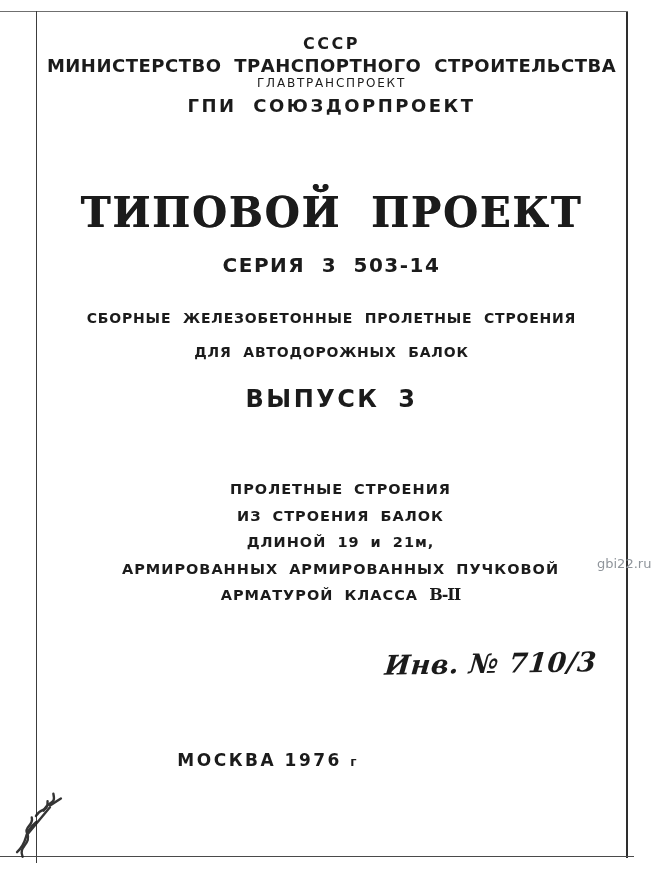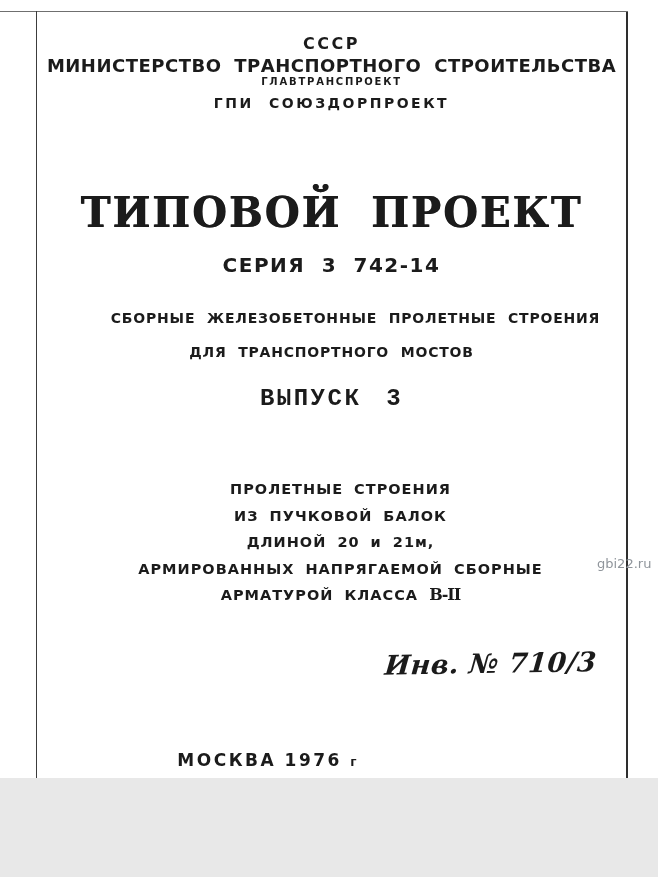--- a/index.html
+++ b/index.html
@@ -1,49 +1,49 @@
 <!DOCTYPE html>
 <html><head>
 <meta charset="utf-8">
 <style>
   html,body{margin:0;padding:0;background:#e8e8e8;}
   .page{
     position:relative;
-    width:658px;height:778px;
+    width:658px;height:877px;
     background:#ffffff;
     overflow:hidden;
     font-family:"DejaVu Sans", sans-serif;
     color:#1b1b1b;
     margin:0 auto;
   }
   
   .b-top{position:absolute;left:0;top:11px;width:628px;height:1px;background:#6f6f6f;}
   .b-left{position:absolute;left:36px;top:11px;width:1px;height:852px;background:#3c3c3c;}
   .b-right{position:absolute;left:626px;top:12px;width:2px;height:846px;background:#2e2e2e;}
   .b-bottom{position:absolute;left:0;top:856px;width:634px;height:1px;background:#4a4a4a;}
 
   .cline{position:absolute;left:36px;width:591px;text-align:center;white-space:nowrap;}
 
   .h-country{top:34px;font-size:16px;font-weight:bold;letter-spacing:2.5px;}
   .h-ministry{top:55px;font-size:18px;font-weight:bold;letter-spacing:.5px;word-spacing:6px;}
-  .h-glav{top:76px;font-size:10px;font-weight:bold;letter-spacing:1.8px;}
-  .h-gpi{top:95px;font-size:14px;font-weight:bold;letter-spacing:2.5px;word-spacing:8px;}
+  .h-glav{top:76px;font-size:12px;font-weight:normal;letter-spacing:1.8px;}
+  .h-gpi{top:95px;font-size:18px;font-weight:bold;letter-spacing:2.5px;word-spacing:8px;}
 
   .doc-title{
     top:188px;font-size:40px;
     font-family:"DejaVu Serif", serif;font-weight:bold;
     letter-spacing:2px;word-spacing:14px;
     transform:scaleY(1.06);
     text-shadow:0.6px 0 0 currentColor;
   }
   .series{top:253px;font-size:20px;font-weight:bold;letter-spacing:1.5px;word-spacing:8px;}
 
-  .subject1{top:310px;font-size:14px;font-weight:bold;letter-spacing:.8px;word-spacing:6px;padding-left:24px;}
+  .subject1{top:310px;font-size:14px;font-weight:bold;letter-spacing:.8px;word-spacing:6px;}
   .subject2{top:344px;font-size:14px;font-weight:bold;letter-spacing:.8px;word-spacing:6px;}
-  .issue{top:385px;font-size:24px;font-weight:bold;letter-spacing:2.5px;word-spacing:8px;font-family:Liberation Mono, monospace;}
+  .issue{top:385px;font-size:24px;font-weight:bold;letter-spacing:2.5px;word-spacing:8px;}
 
   .desc{position:absolute;left:45px;top:476px;width:591px;text-align:center;
         font-size:14.5px;font-weight:bold;letter-spacing:1px;word-spacing:5px;line-height:26.5px;}
   .desc .roman{font-family:"DejaVu Serif", serif;font-size:16px;letter-spacing:-1px;}
 
   .inventory{
     position:absolute;left:385px;top:648px;width:200px;
     text-align:center;white-space:nowrap;
     font-family:"DejaVu Serif", serif;font-style:italic;font-weight:bold;
     font-size:27px;letter-spacing:.5px;
@@ -68,31 +68,31 @@
   <div class="b-left"></div>
   <div class="b-right"></div>
   <div class="b-bottom"></div>
 
   <div class="cline h-country">СССР</div>
   <div class="cline h-ministry">МИНИСТЕРСТВО ТРАНСПОРТНОГО СТРОИТЕЛЬСТВА</div>
   <div class="cline h-glav">ГЛАВТРАНСПРОЕКТ</div>
   <div class="cline h-gpi">ГПИ СОЮЗДОРПРОЕКТ</div>
 
   <div class="cline doc-title">ТИПОВОЙ ПРОЕКТ</div>
-  <div class="cline series">СЕРИЯ 3 742-14</div>
+  <div class="cline series">СЕРИЯ 3 503-14</div>
 
   <div class="cline subject1">СБОРНЫЕ ЖЕЛЕЗОБЕТОННЫЕ ПРОЛЕТНЫЕ СТРОЕНИЯ</div>
-  <div class="cline subject2">ДЛЯ ТРАНСПОРТНОГО МОСТОВ</div>
+  <div class="cline subject2">ДЛЯ АВТОДОРОЖНЫХ БАЛОК</div>
   <div class="cline issue">ВЫПУСК 3</div>
 
   <div class="desc">
     <div>ПРОЛЕТНЫЕ СТРОЕНИЯ</div>
-    <div>ИЗ ПУЧКОВОЙ БАЛОК</div>
-    <div>ДЛИНОЙ 20 и 21м,</div>
-    <div>АРМИРОВАННЫХ НАПРЯГАЕМОЙ СБОРНЫЕ</div>
+    <div>ИЗ СТРОЕНИЯ БАЛОК</div>
+    <div>ДЛИНОЙ 19 и 21м,</div>
+    <div>АРМИРОВАННЫХ АРМИРОВАННЫХ ПУЧКОВОЙ</div>
     <div>
       <span>АРМАТУРОЙ КЛАССА</span>
       <span class="roman">В-II</span>
     </div>
   </div>
 
   <div class="inventory">Инв. № 710/3</div>
 
   <div class="cline footer">
     <span>МОСКВА 1976</span>

